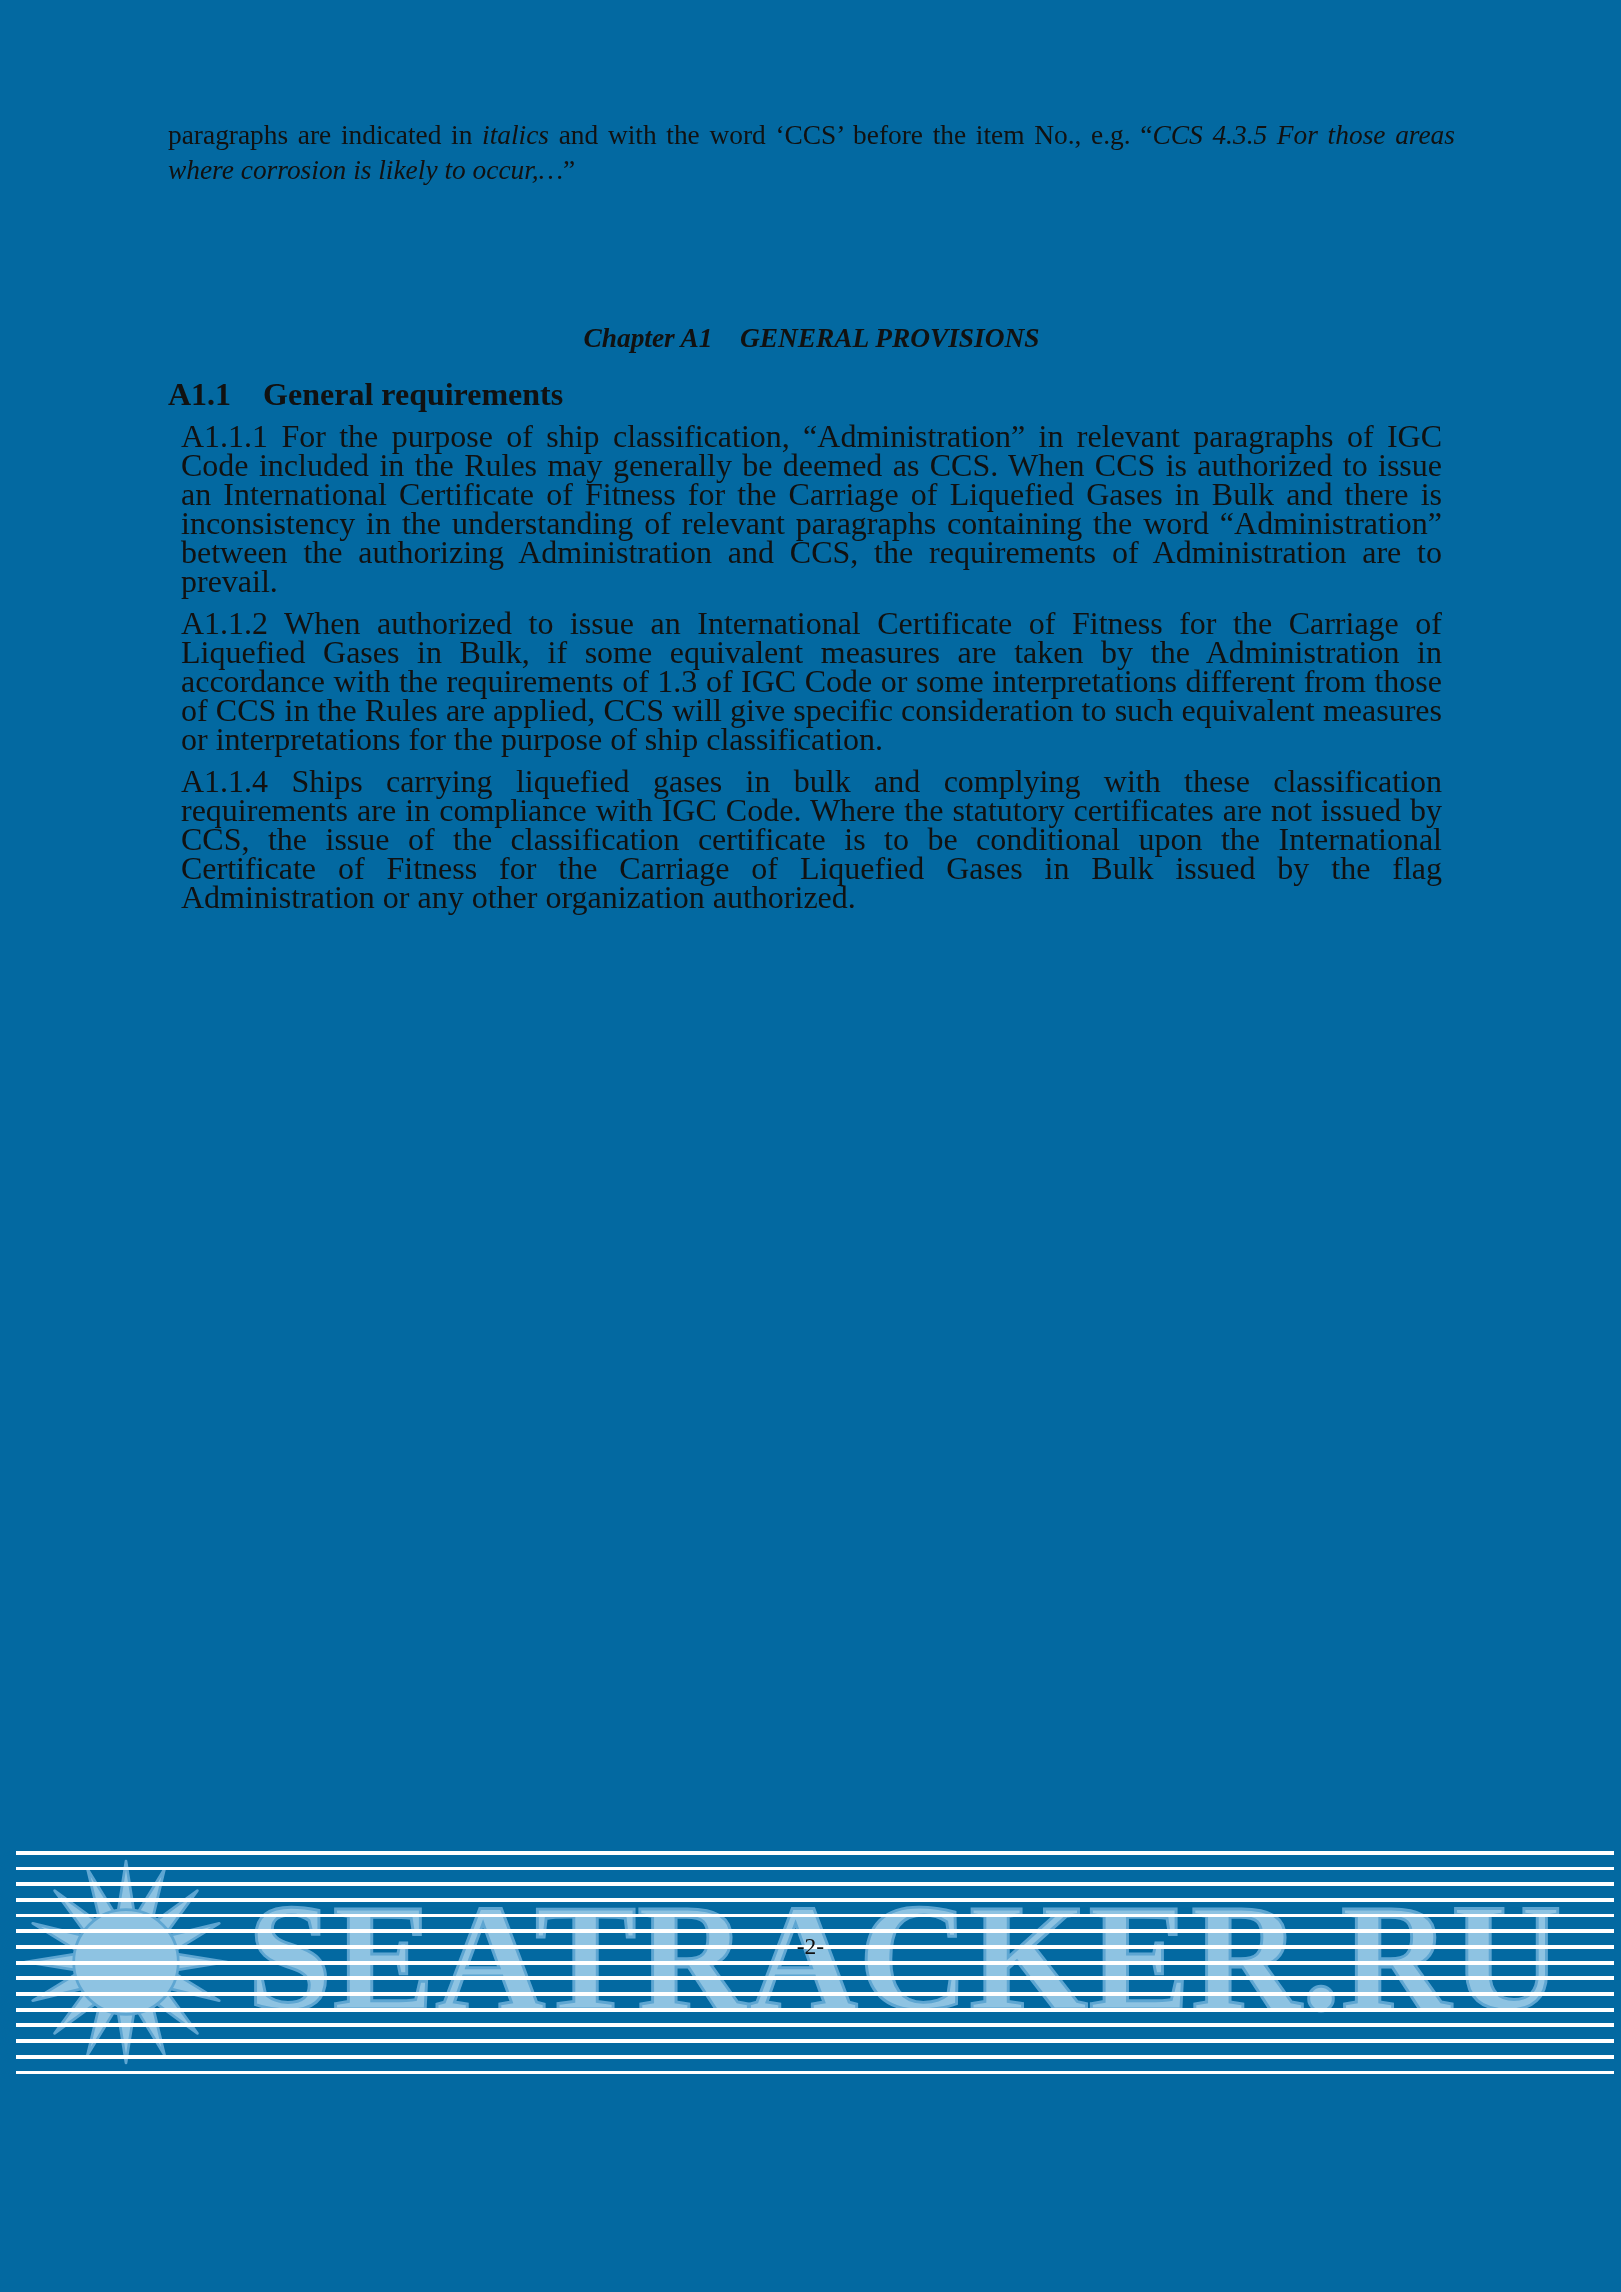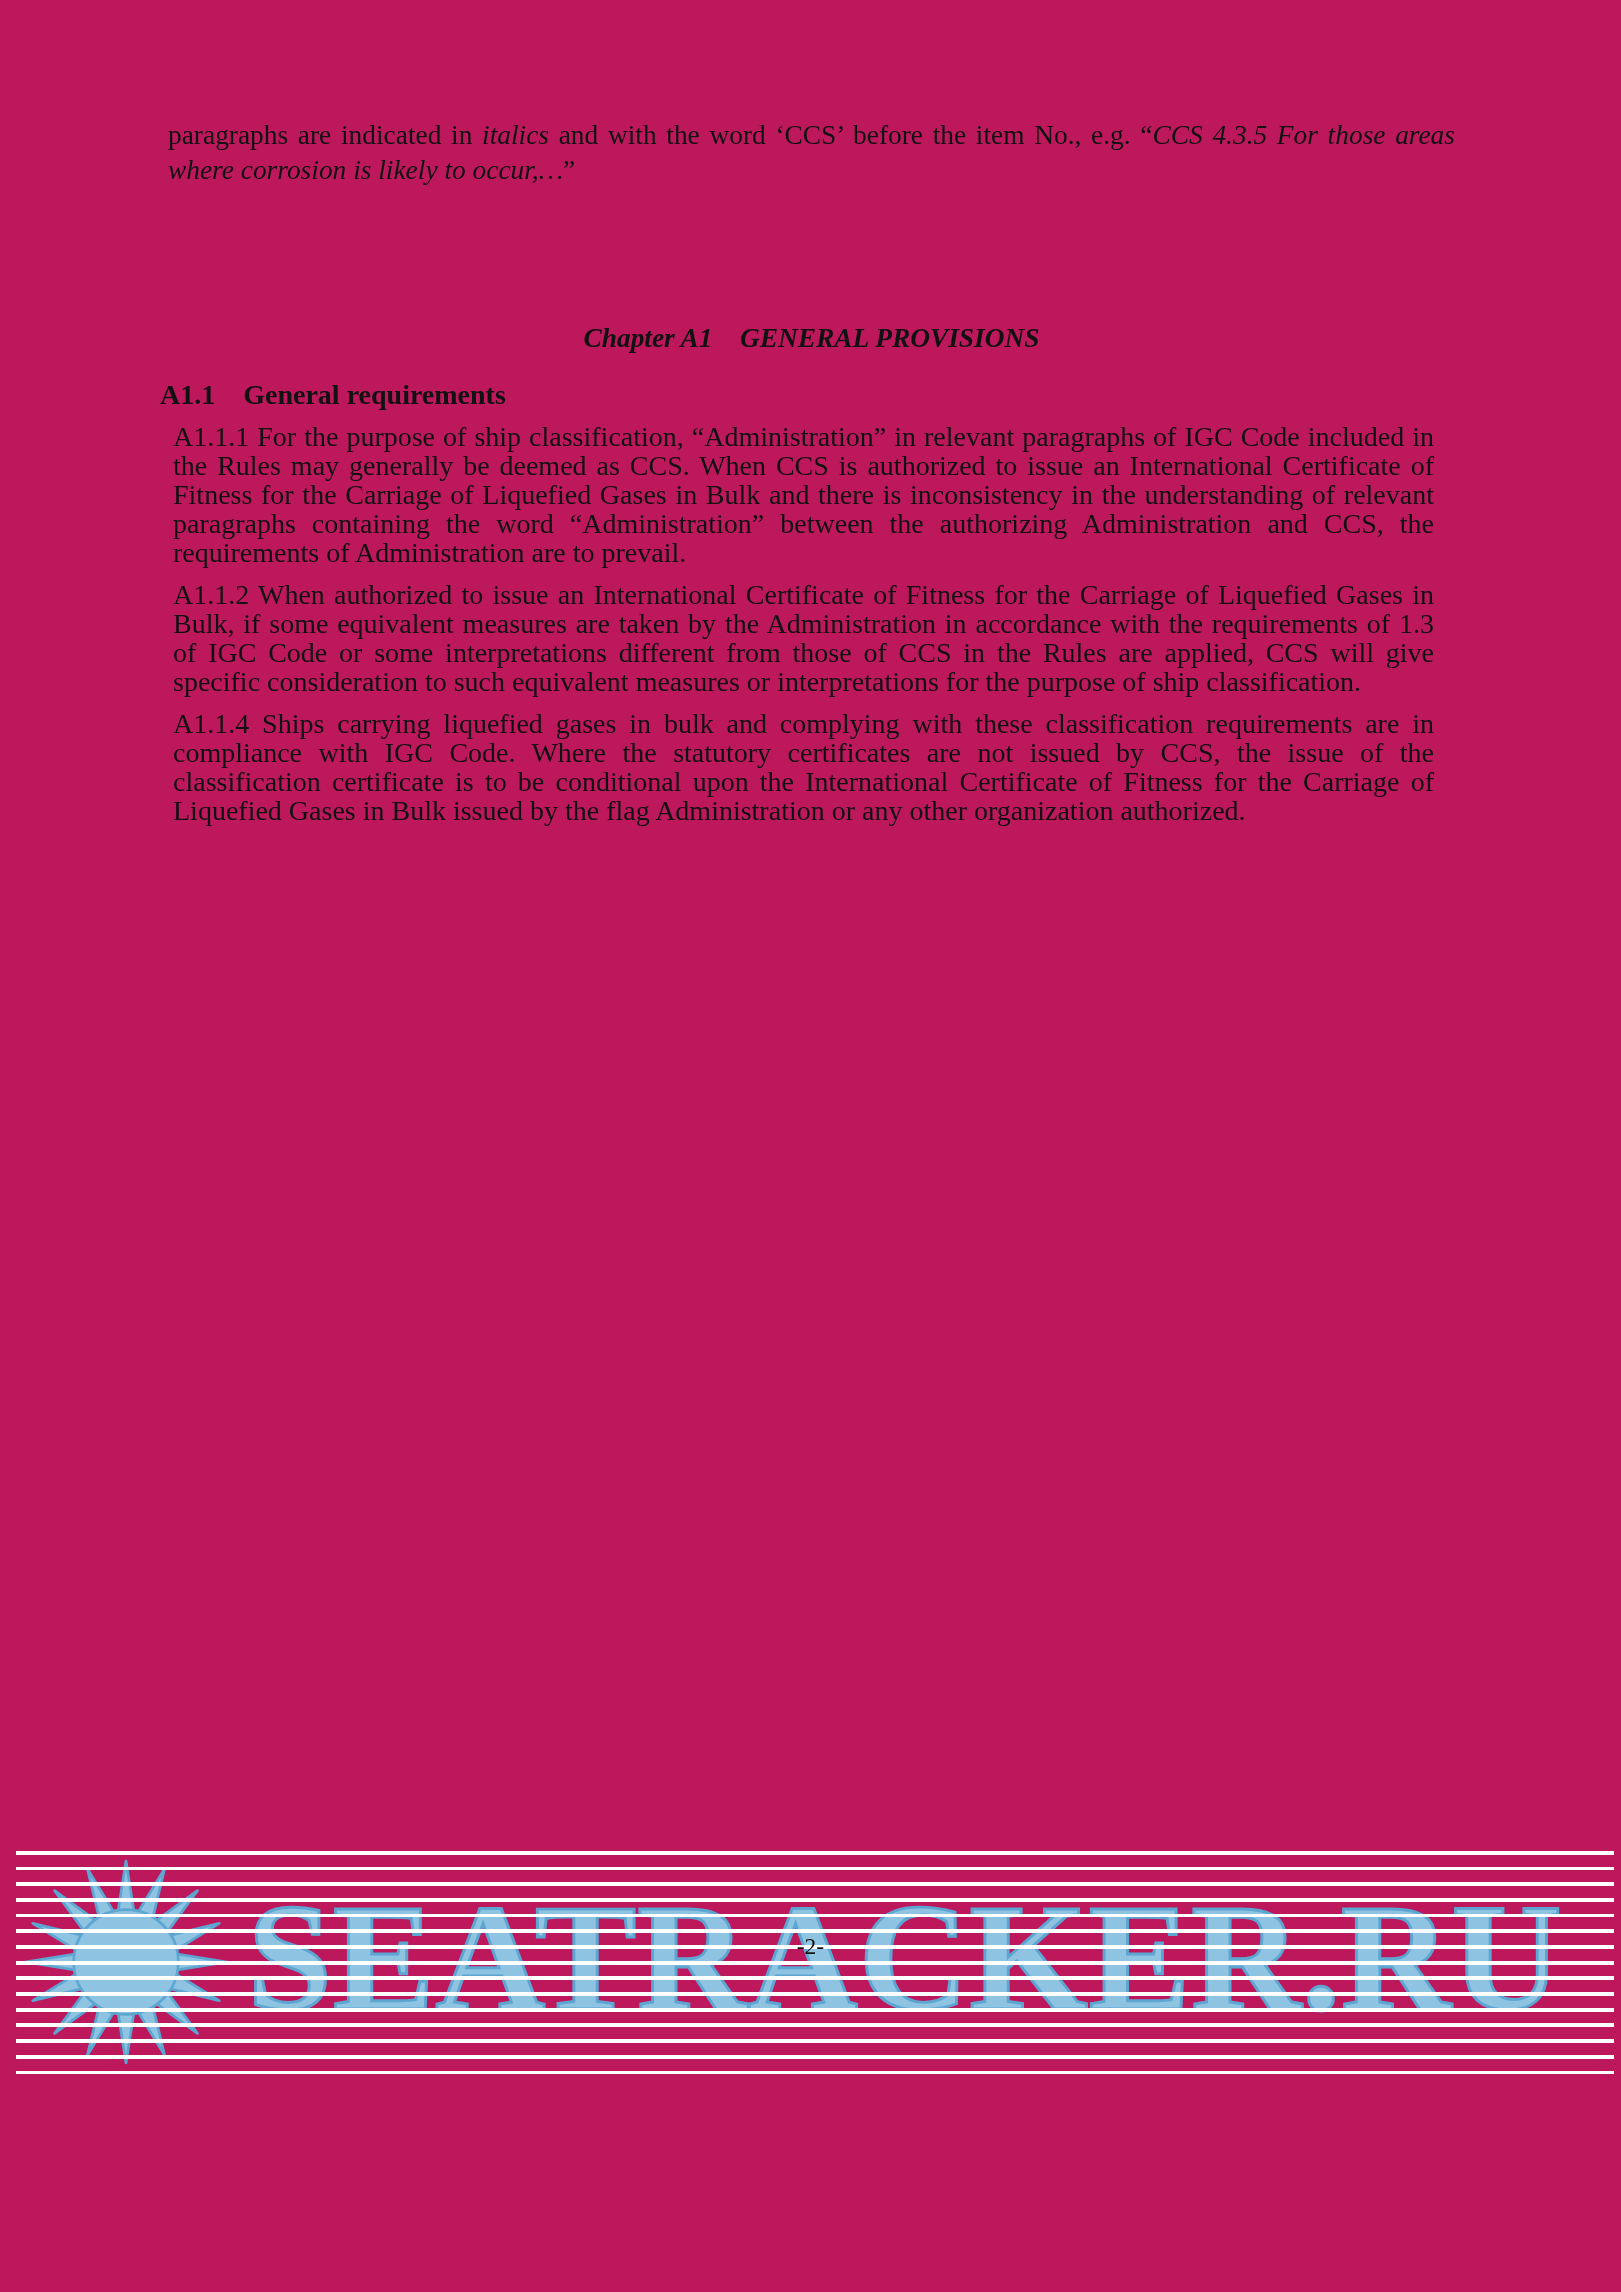--- a/index.html
+++ b/index.html
@@ -1,21 +1,21 @@
 <!DOCTYPE html>
 <html><head>
 <meta charset="utf-8">
 <style>
   * { margin: 0; padding: 0; box-sizing: border-box; }
   html, body { background: #ffffff; }
   .page {
     position: relative;
     width: 1621px;
     height: 2293px;
-    background: #be185d;
+    background: #0369a1;
     font-family: "Liberation Serif", serif;
     color: #111;
     margin: 0 auto;
     overflow: hidden;
   }
   .intro {
     position: absolute;
     top: 118px;
     left: 168px;
     width: 1287px;
@@ -42,23 +42,23 @@
     text-align: center;
     font-weight: bold;
     font-size: 27.4px;
     line-height: 31px;
     white-space: pre-wrap;
     font-style: italic;
   }
   .content {
     position: absolute;
     top: 380px;
-    left: 160px;
+    left: 168px;
     width: 1287px;
-    font-size: 28px;
+    font-size: 32px;
     line-height: 29px;
     text-align: justify;
   }
   .section-heading {
     font-weight: bold;
     white-space: pre-wrap;
   }
   .content p { margin: 13px; }
   .page-number {
     position: absolute;

